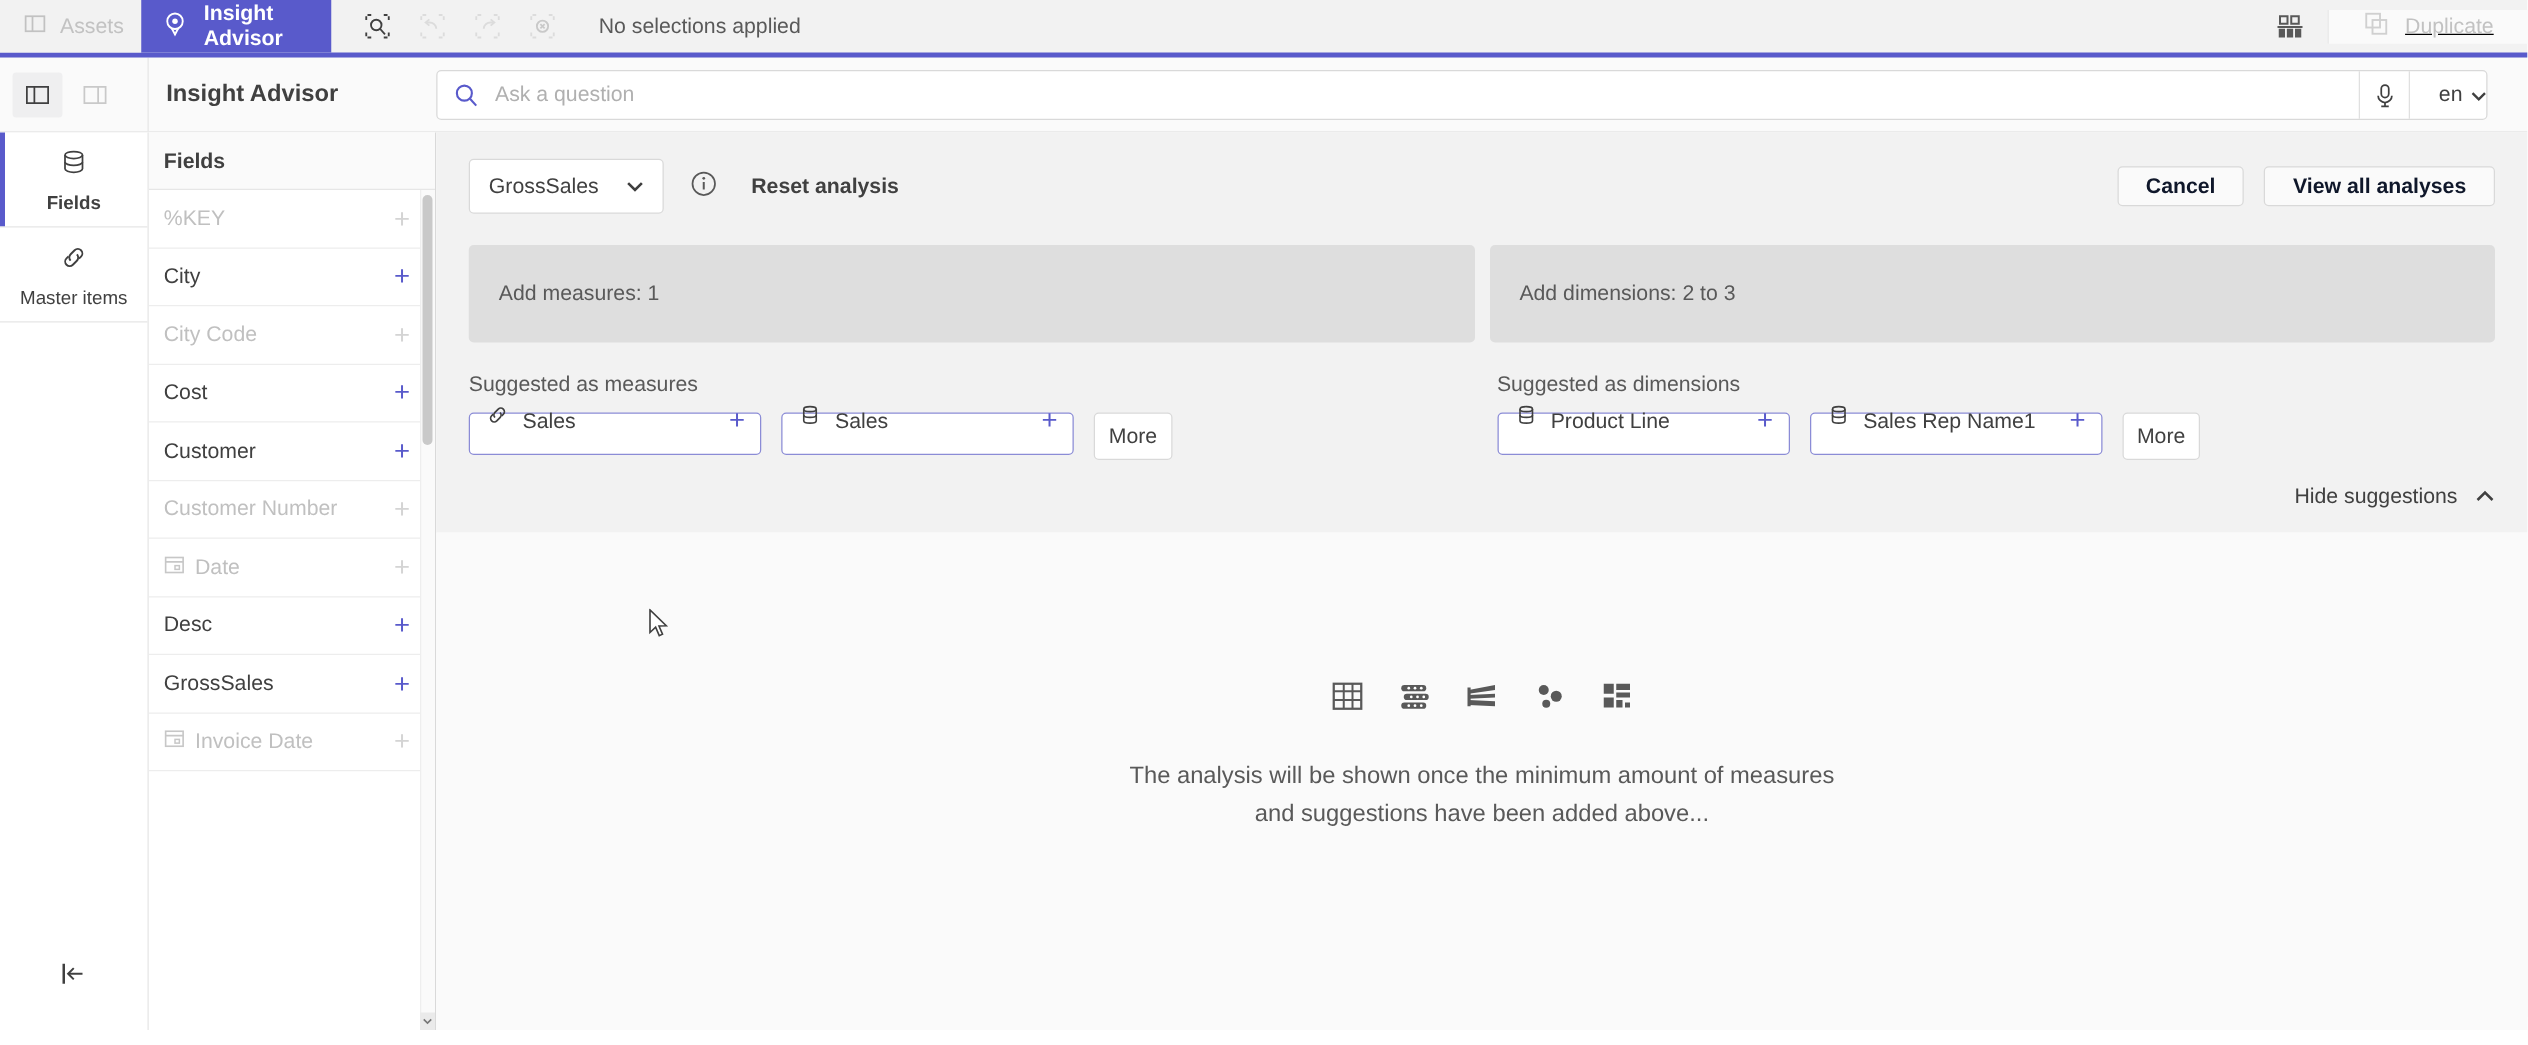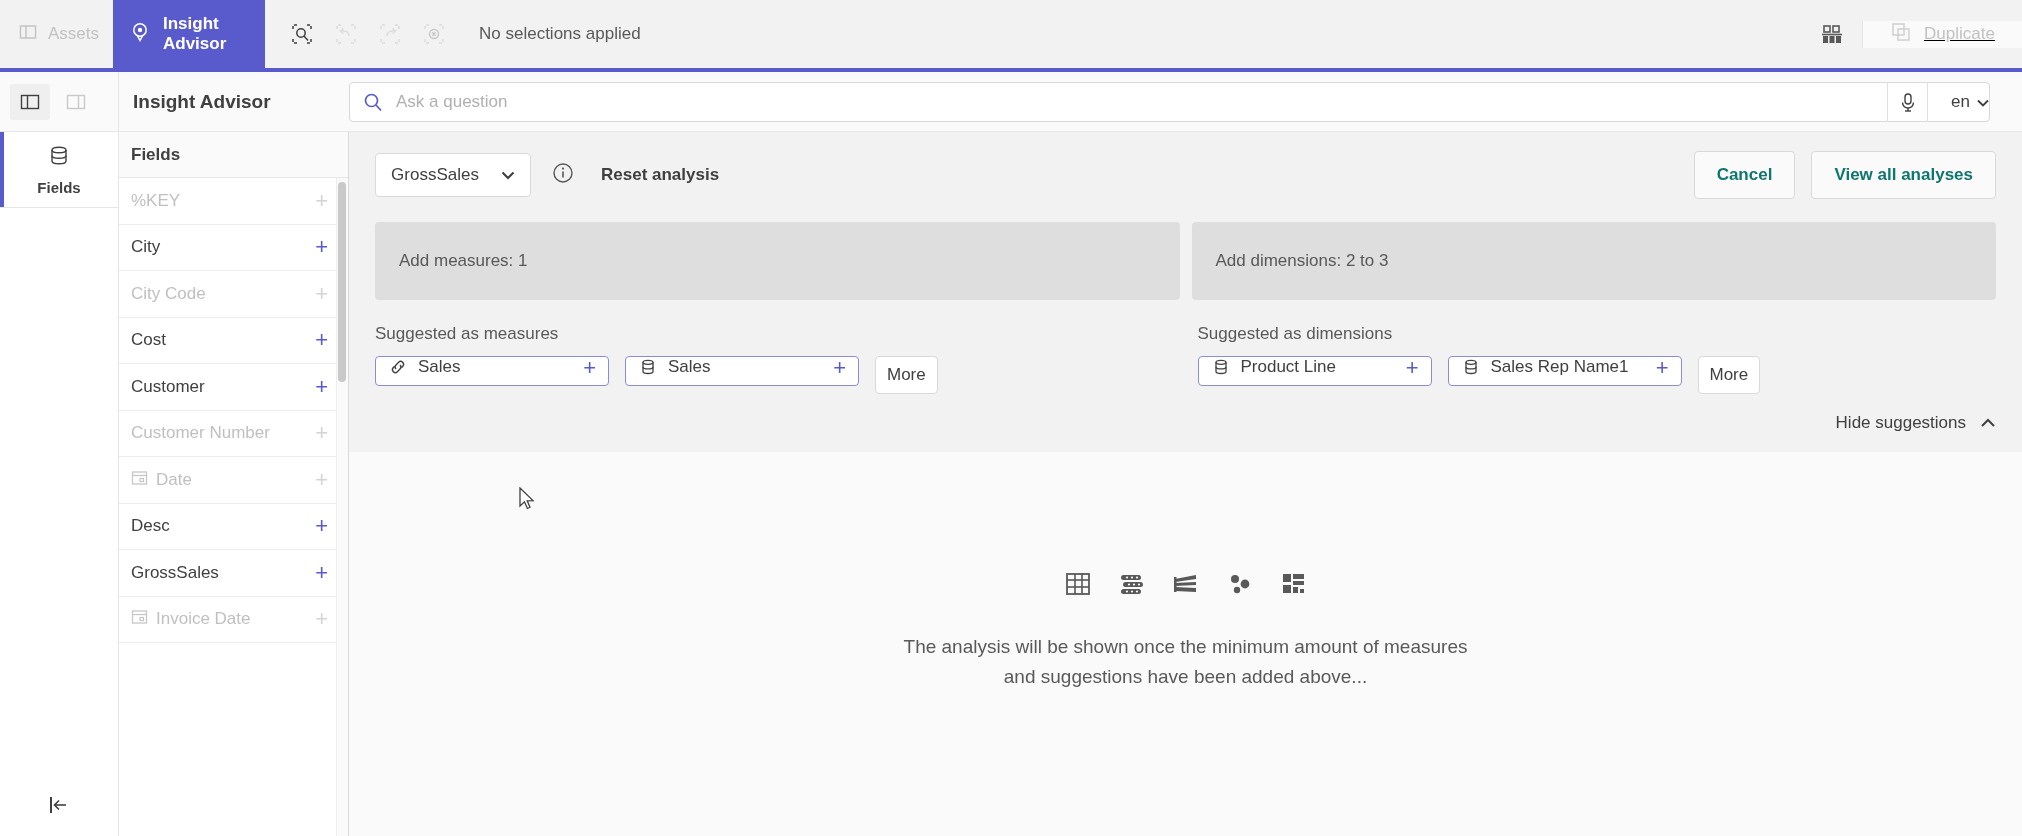--- a/index.html
+++ b/index.html
@@ -5,21 +5,21 @@
   * { box-sizing: border-box; margin: 0; padding: 0; }
   html, body {
     width: 2022px; height: 836px;
     font-family: "Liberation Sans", sans-serif;
     background: #ffffff;
     overflow: hidden;
   }
 
   
   .topbar {
-    height: 72px; width: 100%;
+    height: 46px; width: 100%;
     background: #f2f2f2;
     display: flex; align-items: stretch;
     position: relative;
     border-bottom: 4px solid #595acb;
   }
   .tb-assets {
     width: 113px; display: flex; align-items: center; gap: 10px;
     padding-left: 18px;
     background: #f2f2f2;
     color: #c2c2c2; font-size: 17px;
@@ -164,42 +164,42 @@
   .breakdown {
     width: 156px; height: 44px; background: #fff;
     border: 1px solid #d9d9d9; border-radius: 4px;
     display: flex; align-items: center; justify-content: center; gap: 22px;
     font-size: 17px; color: #404040;
   }
   .info-icon { margin-left: 20px; }
   .reset { margin-left: 26px; font-size: 17px; font-weight: bold; color: #404040; }
   .toolrow-spacer { flex: 1; }
   .btn {
-    height: 48px; padding: 0 22px; background: #fafafa;
+    height: 32px; padding: 0 22px; background: #fafafa;
     border: 1px solid #d9d9d9; border-radius: 4px;
     display: flex; align-items: center; justify-content: center;
-    font-size: 17px; font-weight: bold; color: #0f766e;
+    font-size: 17px; font-weight: bold; color: #0f172a;
   }
   .btn + .btn { margin-left: 16px; }
 
   .drop-row { display: flex; gap: 12px; margin-top: 24px; }
   .dropzone {
     flex: 1; height: 78px; background: #dedede; border-radius: 4px;
     display: flex; align-items: center; padding-left: 24px;
     font-size: 17px; color: #595959;
   }
 
   .sugg-row { display: flex; gap: 24px; margin-top: 24px; }
   .sugg-col { flex: 1; }
   .sugg-label { font-size: 17px; color: #595959; margin-bottom: 12px; }
   .chips { display: flex; gap: 16px; }
   .chip {
     width: 234px; height: 30px; background: #fff;
     border: 1px solid #8b8cd6; border-radius: 4px;
-    display: flex; align-items: flex-start; padding: 0 12px;
+    display: flex; align-items: flex-end; padding: 16px 12px;
     font-size: 17px; color: #404040;
   }
   .chip-name { margin-left: 10px; flex: 1; }
   .chip-plus { color: #595acb; font-size: 22px; line-height: 1; }
   .chip-more {
     height: 38px; padding: 0 11px; background: #fff;
     border: 1px solid #d9d9d9; border-radius: 4px;
     display: flex; align-items: center; font-size: 17px; color: #404040;
   }
   .hide-row {
@@ -352,20 +352,29 @@
   <div class="rail">
     <div class="rail-item active">
       <span>
         <svg width="26" height="26" viewBox="0 0 26 26">
             <ellipse cx="13" cy="7" rx="7" ry="2.8" fill="none" stroke="#404040" stroke-width="1.4"></ellipse>
             <path d="M6 7v11c0 1.6 3.1 2.8 7 2.8s7-1.2 7-2.8V7" fill="none" stroke="#404040" stroke-width="1.4"></path>
             <path d="M6 12.5c0 1.6 3.1 2.8 7 2.8s7-1.2 7-2.8" fill="none" stroke="#404040" stroke-width="1.4"></path>
           </svg>
       </span>
       <span>Fields</span>
+    </div>
+    <div class="rail-item">
+      <span>
+        <svg width="26" height="26" viewBox="0 0 26 26">
+            <path d="M10.5 15.5a3.6 3.6 0 0 1 0-5.1l3.2-3.2a3.6 3.6 0 0 1 5.1 5.1l-1.6 1.6" fill="none" stroke="#404040" stroke-width="1.5"></path>
+            <path d="M15.5 10.5a3.6 3.6 0 0 1 0 5.1l-3.2 3.2a3.6 3.6 0 0 1-5.1-5.1l1.6-1.6" fill="none" stroke="#404040" stroke-width="1.5"></path>
+          </svg>
+      </span>
+      <span>Master items</span>
     </div>
     <div class="rail-bottom">
       <svg width="26" height="22" viewBox="0 0 26 22">
           <line x1="5" y1="3" x2="5" y2="19" stroke="#404040" stroke-width="2"></line>
           <line x1="9" y1="11" x2="20" y2="11" stroke="#404040" stroke-width="1.6"></line>
           <path d="M13 6.5 L8.5 11 L13 15.5" fill="none" stroke="#404040" stroke-width="1.6"></path>
         </svg>
     </div>
   </div>
 

